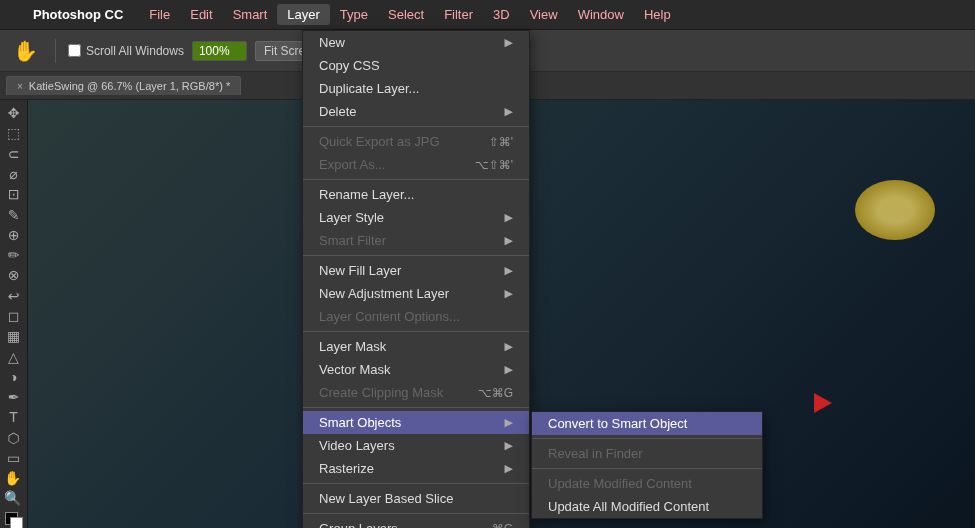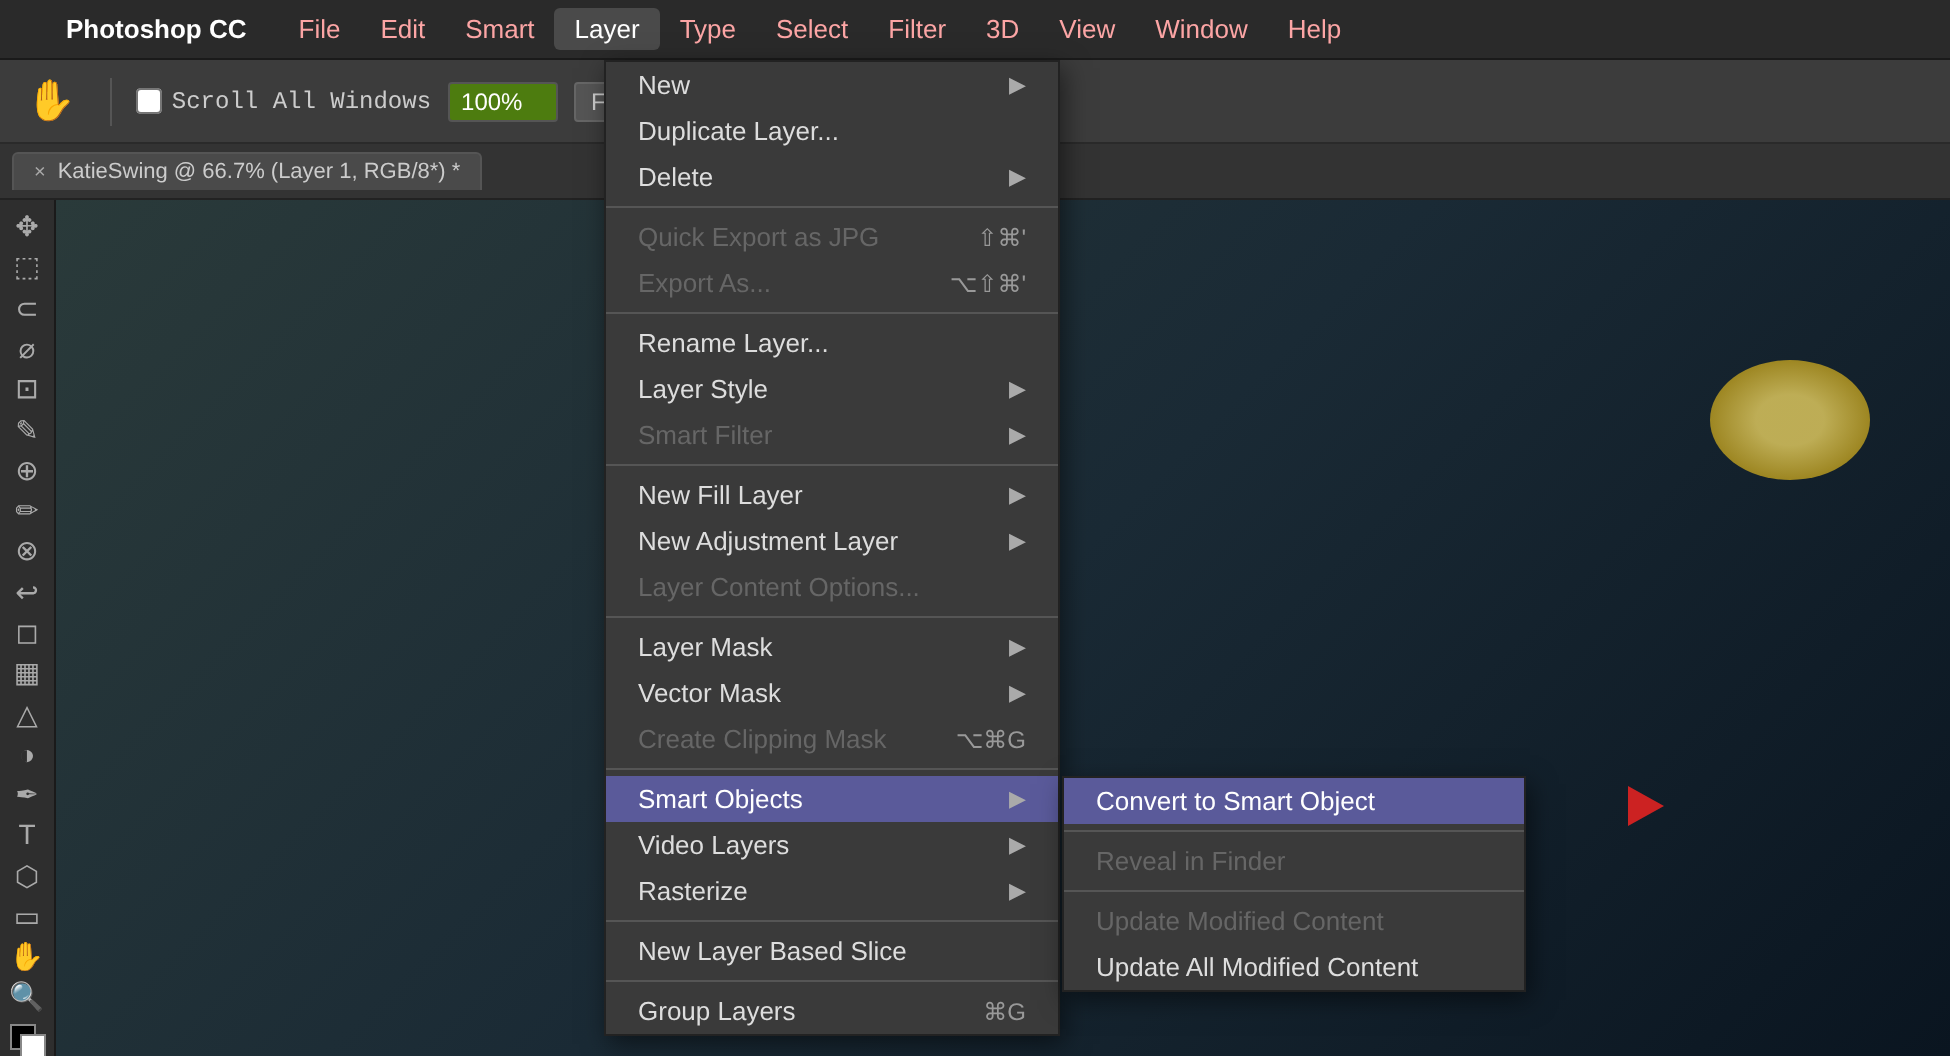--- a/index.html
+++ b/index.html
@@ -81,21 +81,20 @@
       display: flex;
       align-items: center;
       gap: 5px;
     }
     .toolbar-checkbox-group input {
       cursor: pointer;
     }
     .toolbar-label {
       color: #ccc;
       font-size: 12px;
-      font-family: Liberation Mono, monospace;
     }
     .toolbar-input {
       background: #4d7c0f;
       border: 1px solid #555;
       color: #fff;
       padding: 2px 6px;
       font-size: 12px;
       width: 55px;
       border-radius: 2px;
     }
@@ -337,20 +336,23 @@
     <div style="position:absolute; top:7px; left:7px; width:13px; height:13px; background:#fff; border:1px solid #888;"></div>
   </div>
 </div>
 
 <div class="dropdown-menu">
   <div class="menu-item">
     <span>New</span>
     <span class="arrow">▶</span>
   </div>
   <div class="menu-item">
+    <span>Copy CSS</span>
+  </div>
+  <div class="menu-item">
     <span>Duplicate Layer...</span>
   </div>
   <div class="menu-item">
     <span>Delete</span>
     <span class="arrow">▶</span>
   </div>
   <div class="menu-separator"></div>
   <div class="menu-item disabled">
     <span>Quick Export as JPG</span>
     <span class="shortcut">⇧⌘'</span>

